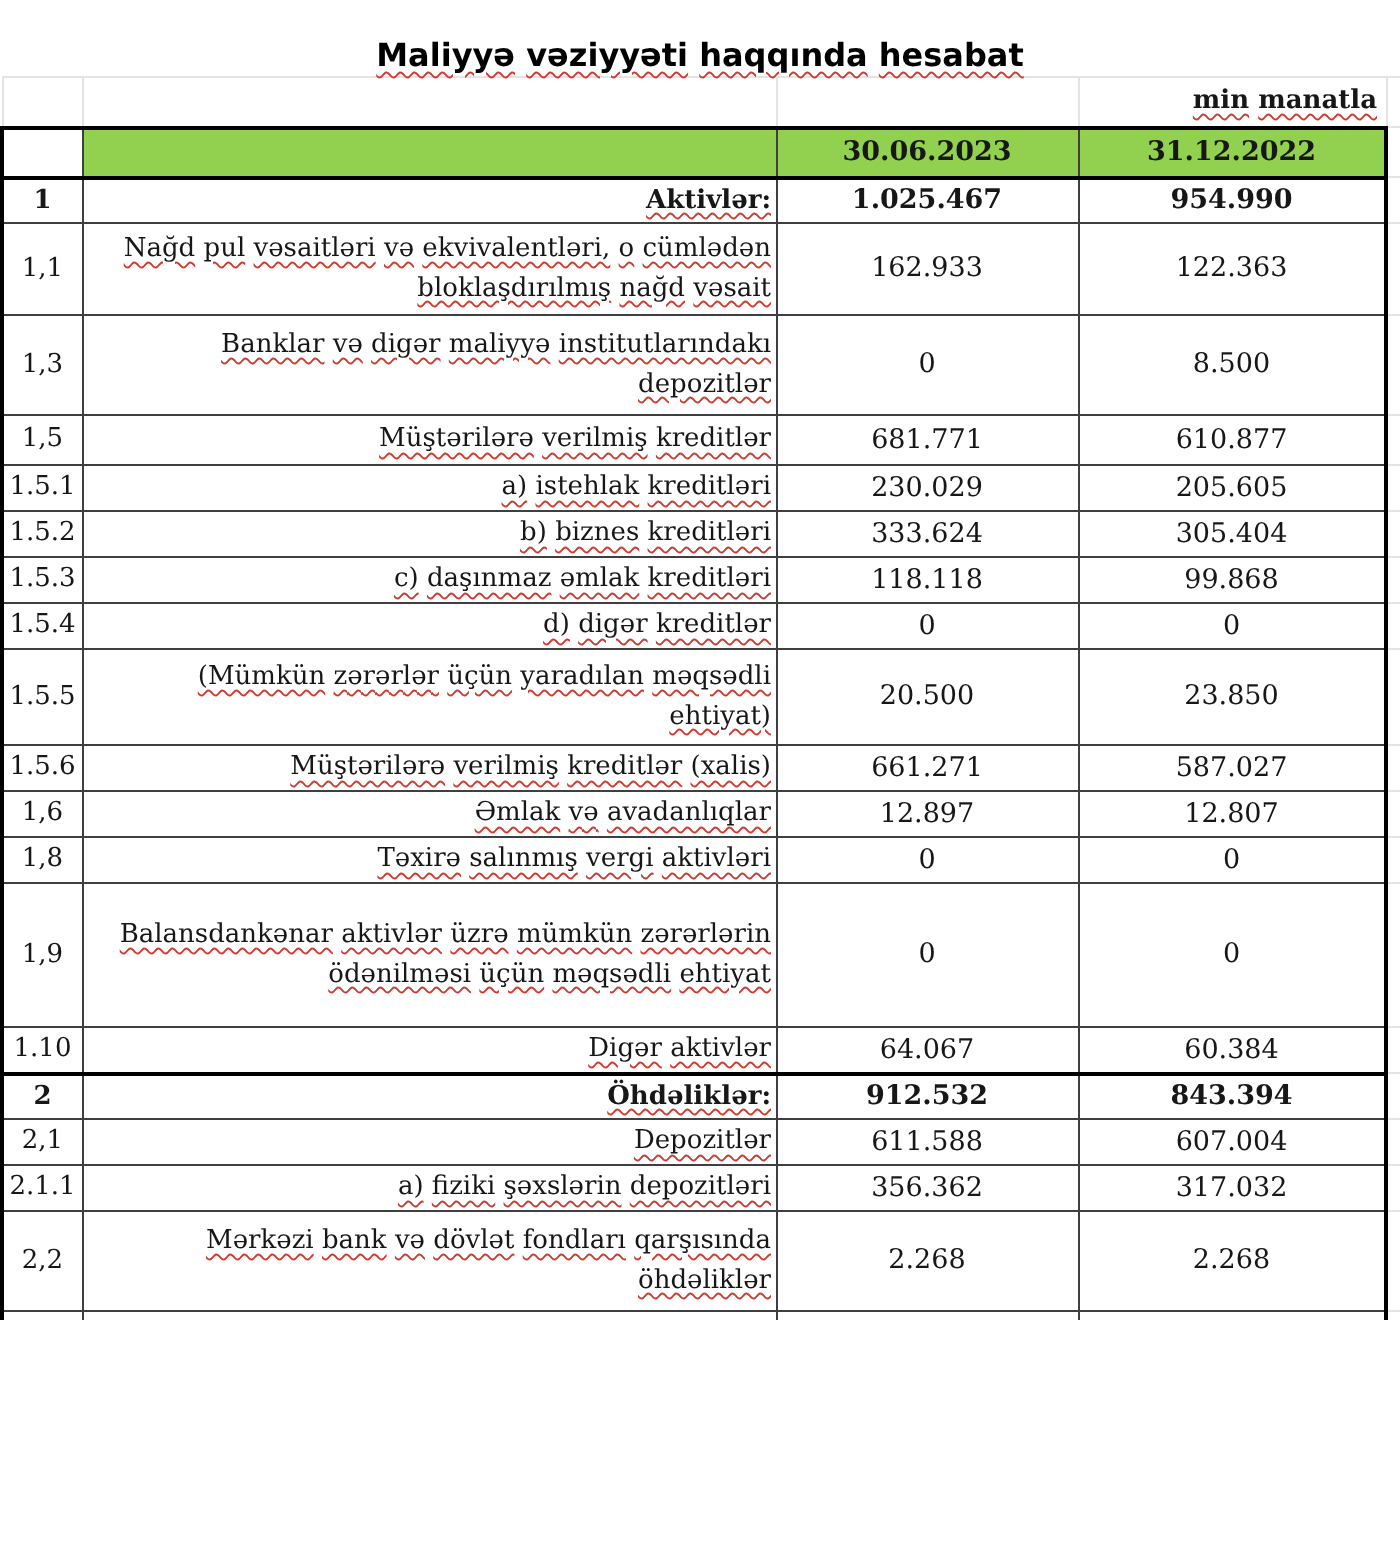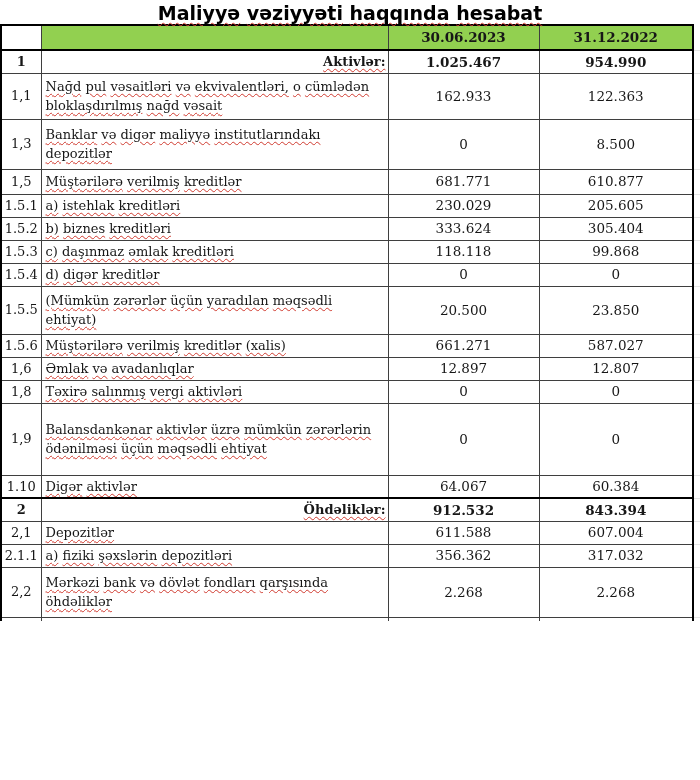--- a/index.html
+++ b/index.html
@@ -9,34 +9,34 @@
     --grid-thick:#000000;
     --grid-light:#e4e4e4;
     --ink:#171717;
   }
   html,body{margin:0;padding:0;background:#ffffff;}
   #page{
     width:700px;height:780px;overflow:hidden;background:#ffffff;
     font-family:"DejaVu Serif","Liberation Serif",serif;color:var(--ink);
   }
   #doc-title{
-    height:20px;padding-top:4px;text-align:center;
+    height:20px;padding-top:18px;text-align:center;
     font-family:"DejaVu Sans","Liberation Sans",sans-serif;
-    font-weight:bold;font-size:19px;line-height:19px;color:#000;
+    font-weight:bold;font-size:16px;line-height:19px;color:#000;
   }
   table{border-collapse:collapse;table-layout:fixed;width:700px;}
   td{
     padding:0 3px;vertical-align:middle;font-size:13px;line-height:1.5;
     border:1px solid var(--grid);overflow:hidden;
   }
   tr{height:23px;}
   tr.h46{height:46px;} tr.h48{height:48px;} tr.h50{height:50px;}
   tr.h72{height:72px;} tr.h25{height:25px;} tr.h4{height:4px;}
   td.num{text-align:center;padding:0 1px;}
-  td.desc{text-align:left;padding-left:4px;padding-right:2px;}
+  td.desc{text-align:right;padding-left:4px;padding-right:2px;}
   td.val{text-align:center;font-size:13.5px;}
   td.left-frame{border-left:2px solid var(--grid-thick);}
   td.right-frame{border-right:2px solid var(--grid-thick);}
   td.margin{border:none;border-bottom:1px solid var(--grid-light);background:#fff;padding:0;}
   
   tr.light-row td{border:1px solid var(--grid-light);font-weight:bold;}
   tr.light-row td.unit{text-align:right;padding-right:4px;font-size:13px;}
   
   tr.green-row td{border-top:2px solid var(--grid-thick);border-bottom:2px solid var(--grid-thick);}
   tr.green-row td.g{background:var(--green);text-align:center;font-weight:bold;font-size:13.5px;}
@@ -66,20 +66,27 @@
   <table>
     <colgroup>
       <col style="width:40px">
         <col style="width:347px">
         <col style="width:151px">
         <col style="width:154px">
         <col style="width:8px">
     </colgroup>
     <tbody>
 
+      <tr class="light-row h25">
+        <td class="num"></td>
+        <td class="desc"></td>
+        <td></td>
+        <td class="unit"><span class="sq">min</span> <span class="sq">manatla</span></td>
+        <td class="margin"></td>
+      </tr>
 
       <tr class="green-row h25">
         <td class="num left-frame"></td>
         <td class="g"></td>
         <td class="g">30.06.2023</td>
         <td class="g right-frame">31.12.2022</td>
         <td class="margin"></td>
       </tr>
 
       <tr class="section">

